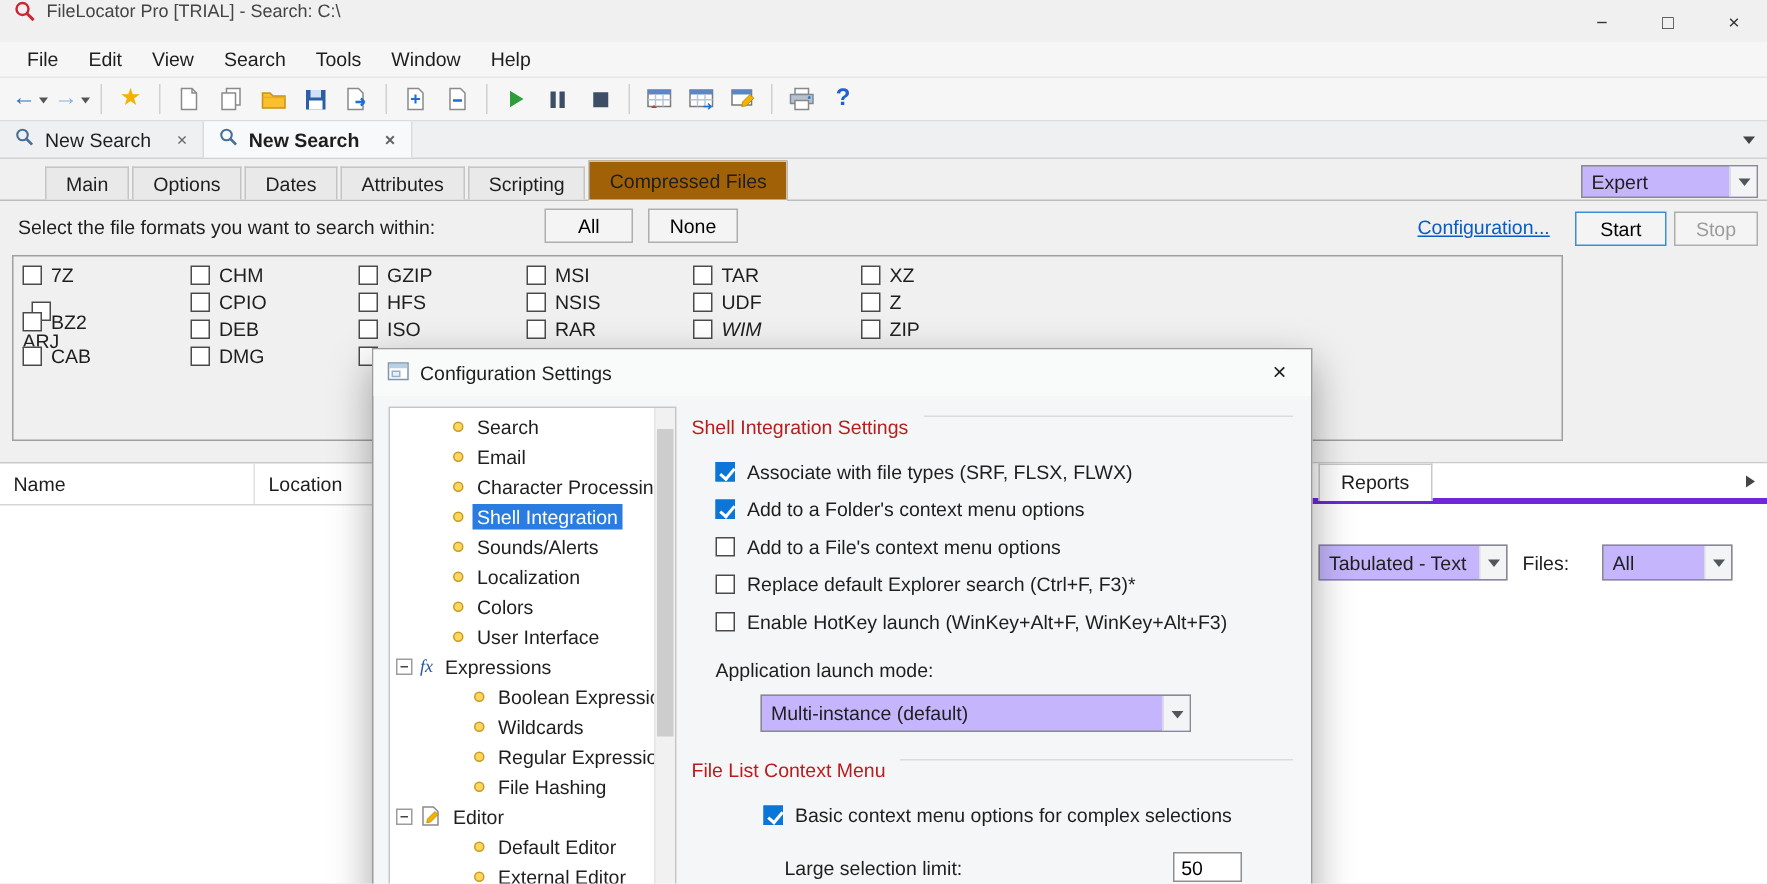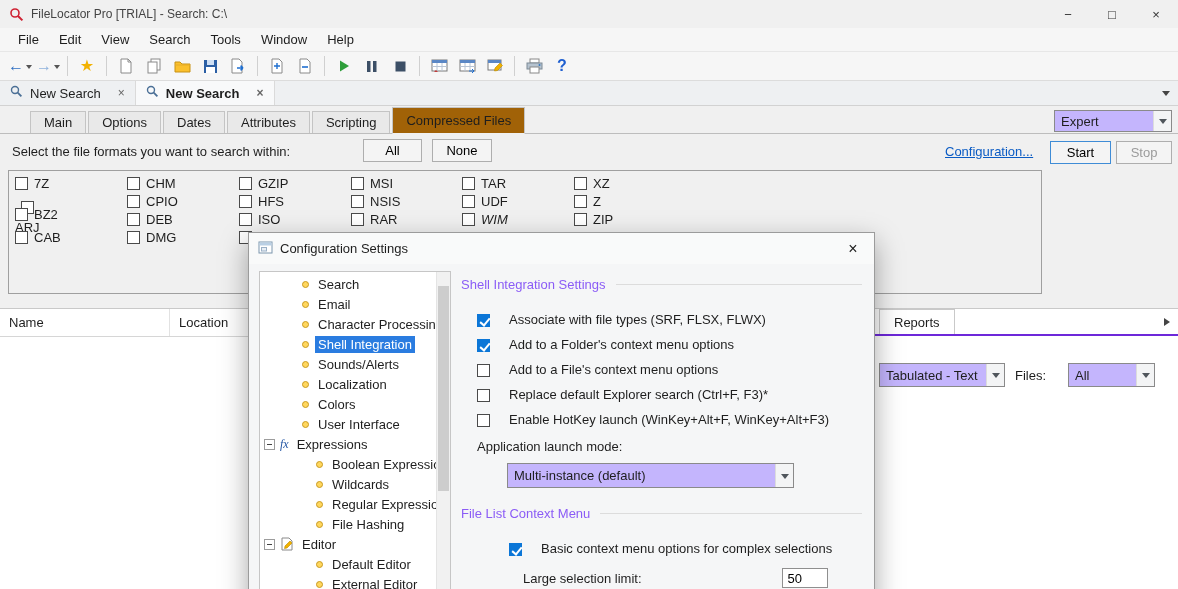--- a/index.html
+++ b/index.html
@@ -1,20 +1,20 @@
 <!DOCTYPE html>
 <html><head>
 <meta charset="utf-8">
 <style>
   html,body{margin:0;padding:0}
   body{width:1178px;height:589px;position:relative;overflow:hidden;background:#f0f0f0;
        font-family:"Liberation Sans",sans-serif;font-size:13px;color:#1e1e1e;}
 
   
-  .titlebar{position:absolute;top:0;left:0;right:0;height:28px;display:flex;align-items:center;background:#f0f0f0}
+  .titlebar{position:absolute;top:0;left:0;right:0;height:28px;display:flex;align-items:flex-start;background:#f0f0f0}
   .applogo{margin:0 7px 0 9px;display:flex}
   .title{font-size:12px;color:#444}
   .wincontrols{margin-left:auto;display:flex;height:100%}
   .wbtn{width:44px;display:flex;align-items:center;justify-content:center;font-size:13px;color:#333}
 
   
   .menubar{position:absolute;top:28px;left:0;right:0;height:23px;background:#f6f6f6;display:flex;align-items:center;padding-left:8px}
   .menu-item{padding:2px 10px;cursor:default}
 
   
@@ -64,21 +64,21 @@
   .cb{width:13px;height:13px;border:1px solid #4a4a4a;background:#fff;box-sizing:border-box;position:relative;flex:none}
   .cb.checked{background:#0b76d7;border-color:#0b76d7}
   .cb.checked::after{content:"";position:absolute;left:4px;top:1px;width:4px;height:8px;border:solid #fff;border-width:0 2px 2px 0;transform:rotate(40deg)}
 
   
   .results{position:absolute;top:308px;left:0;right:0;bottom:0;background:#fff;border-top:1px solid #c9c9c9}
   .rheader{display:flex;height:27px;border-bottom:1px solid #d6d6d6}
   .hcell{display:flex;align-items:center;padding-left:9px;border-right:1px solid #e2e2e2;box-sizing:border-box}
   .hname{width:170px}.hloc{width:520px}
   .rpane{position:absolute;left:870px;top:0;right:0;bottom:0;border-left:1px solid #c9c9c9;background:#fff}
-  .rtabs{height:27px;border-bottom:2px solid #6d28d9;display:flex;align-items:flex-start;padding-left:8px;box-sizing:border-box}
+  .rtabs{height:27px;border-bottom:4px solid #6d28d9;display:flex;align-items:center;padding-left:8px;box-sizing:border-box}
   .rtab{height:24px;display:flex;align-items:center;padding:0 14px;border:1px solid #c9c9c9;border-bottom:none;background:#fff;margin-bottom:-1px;position:relative;z-index:1}
   .rnav{margin-left:auto;margin-right:8px;align-self:center;width:0;height:0;border-left:6px solid #444;border-top:4px solid transparent;border-bottom:4px solid transparent}
   .rctrl{display:flex;align-items:center;margin-top:27px;padding-left:8px}
   .fcombo{width:126px;height:24px}
   .fileslbl{margin-left:10px}
   .acombo{margin-left:22px;width:87px;height:24px}
 
   
   .dialog{position:absolute;left:248px;top:232px;width:627px;height:412px;background:#f5f6f7;border:1px solid #9b9b9b;
           box-shadow:0 10px 26px rgba(0,0,0,.35);z-index:50;box-sizing:border-box}
@@ -92,24 +92,24 @@
   .exp::before{content:"";position:absolute;left:2px;right:2px;top:4px;height:1px;background:#444}
   .fxicon{font-family:"Liberation Serif",serif;font-style:italic;color:#2456a4;font-size:12px;margin-right:5px}
   .edicon{margin-right:5px;display:flex}
   .bullet{width:7px;height:7px;border-radius:50%;background:#ffd75e;border:1px solid #c99a1f;margin-right:6px;flex:none;box-sizing:border-box}
   .tlabel{padding:1px 3px}
   .tlabel.sel{background:#2a7ce0;color:#fff}
   .vscroll{position:absolute;top:0;right:0;bottom:0;width:13px;background:#f1f1f1;border-left:1px solid #e4e4e4}
   .vthumb{position:absolute;left:1px;right:1px;top:14px;height:205px;background:#cdcdcd}
 
   .dcontent{position:absolute;left:212px;top:36px;right:12px}
-  .ghead{display:flex;align-items:center;margin-top:8px;color:#8b5cf6}
+  .ghead{display:flex;align-items:flex-start;margin-top:8px;color:#b91c1c}
   .gline{flex:1;height:1px;background:#dcdcdc;margin-left:10px}
   #shellopts{margin-top:10px}
-  .opt{display:flex;align-items:flex-end;gap:19px;height:25px;padding-left:16px}
+  .opt{display:flex;align-items:center;gap:8px;height:25px;padding-left:16px}
   .llabel{margin-top:12px;padding-left:16px}
   .launch{width:287px;height:25px;margin:9px 0 0 46px}
   .g2{margin-top:18px}
   .opt.basic{margin-top:10px;padding-left:48px}
   .limitrow{display:flex;align-items:center;margin-top:12px;padding-left:62px}
   .limitinput{margin-left:140px;width:46px;height:20px;border:1px solid #8f8f8f;font:inherit;padding:0 5px;box-sizing:border-box;background:#fff}
 </style>
 </head>
 <body>
 

